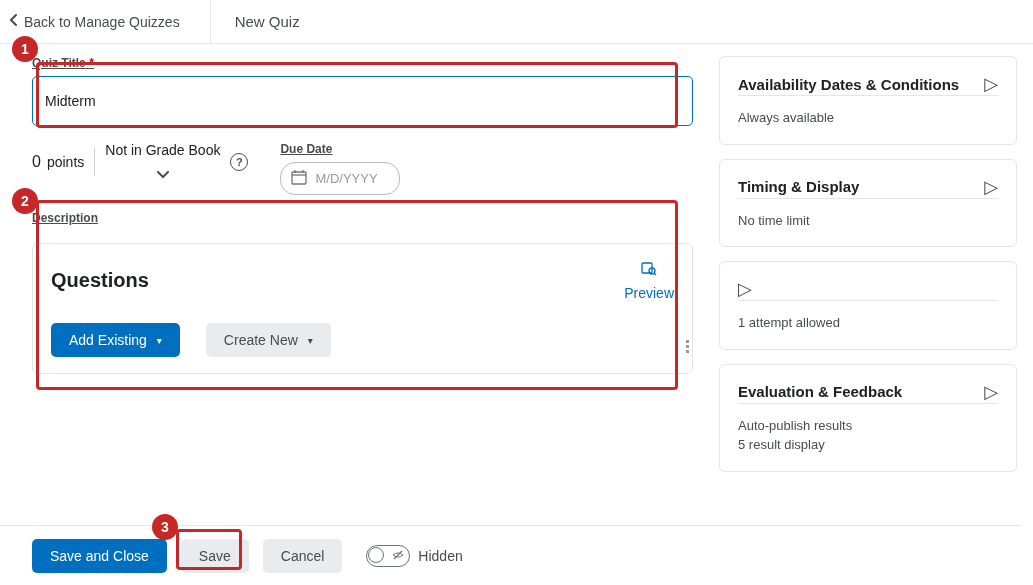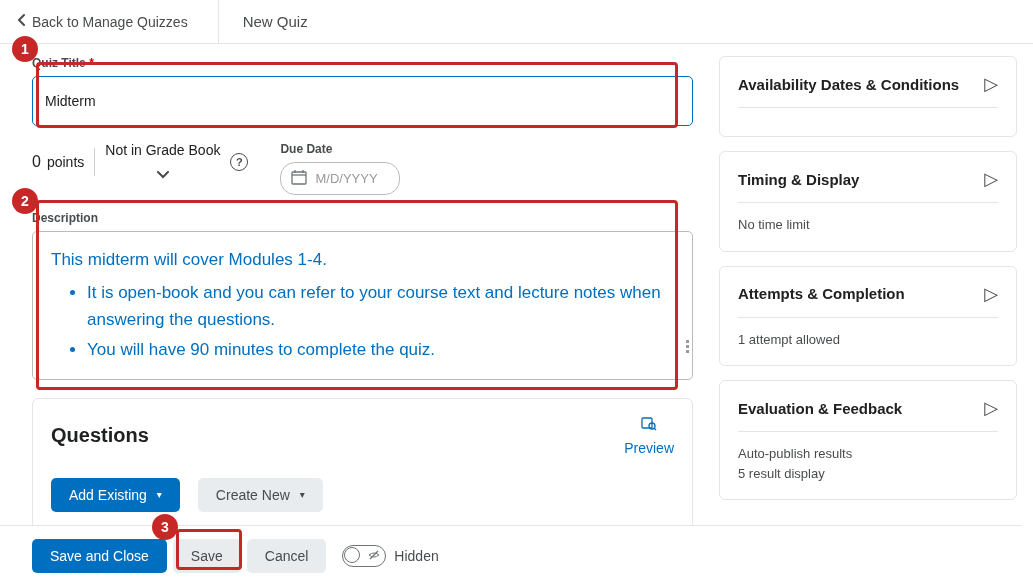--- a/index.html
+++ b/index.html
@@ -11,21 +11,21 @@
       width: 1033px;
       height: 585px;
       overflow: hidden;
       position: relative;
     }
     .header {
       display: flex;
       align-items: center;
       height: 44px;
       border-bottom: 1px solid #e5e5e5;
-      padding: 0 16px;
+      padding: 0 8px;
     }
     .back-link {
       display: flex;
       align-items: center;
       gap: 6px;
       color: #494c4e;
       font-size: 14px;
       cursor: pointer;
       padding-right: 30px;
       border-right: 1px solid #e5e5e5;
@@ -57,20 +57,21 @@
     }
     .field-group {
       margin-bottom: 16px;
     }
     .field-label {
       font-size: 12px;
       font-weight: 600;
       color: #494c4e;
       margin-bottom: 6px;
       display: block;
+      text-decoration: underline;
     }
     .required-star { color: #d00; }
     .text-input {
       width: 100%;
       padding: 16px 12px;
       border: 1px solid #006fbf;
       border-radius: 5px;
       font-size: 14px;
       color: #202122;
       outline: none;
@@ -168,21 +169,21 @@
       color: #006fbf;
       font-size: 14px;
       display: flex;
       align-items: center;
       gap: 6px;
       cursor: pointer;
       flex-direction: column;
     }
     .q-buttons {
       display: flex;
-      gap: 18px;
+      gap: 26px;
     }
     .btn {
       padding: 9px 18px;
       border-radius: 5px;
       font-size: 14px;
       cursor: pointer;
       border: none;
       display: inline-flex;
       align-items: center;
       gap: 10px;
@@ -202,21 +203,21 @@
       border: 1px solid #e5e5e5;
       border-radius: 6px;
       padding: 16px 18px;
       margin-bottom: 14px;
     }
     .sp-header {
       display: flex;
       justify-content: space-between;
       align-items: center;
       border-bottom: 1px solid #e5e5e5;
-      padding-bottom: 12px;
+      padding-bottom: 0;
       margin-bottom: 12px;
       cursor: pointer;
     }
     .sp-title {
       font-size: 15px;
       font-weight: 700;
     }
     .sp-chev {
       font-size: 18px;
       color: #494c4e;
@@ -227,21 +228,21 @@
       line-height: 1.5;
     }
     .footer {
       position: absolute;
       bottom: 0; left: 0; right: 12px;
       height: 60px;
       border-top: 1px solid #e5e5e5;
       display: flex;
       align-items: center;
       padding: 0 32px;
-      gap: 6px;
+      gap: 14px;
       background: #fff;
     }
     .toggle-wrap {
       display: flex;
       align-items: center;
       gap: 8px;
       margin-left: 10px;
     }
     .toggle {
       width: 44px; height: 22px;
@@ -361,27 +362,20 @@
                 <line x1="12" y1="1" x2="12" y2="4" stroke="#6e7477" stroke-width="1.3"></line>
               </svg>
           </span>
           <span class="date-placeholder">M/D/YYYY</span>
         </div>
       </div>
     </div>
 
     <div class="field-group">
       <label class="field-label">Description</label>
-      <div class="description-box">
-        <div>This midterm will cover Modules 1-4.</div>
-        <ul>
-          <li>It is open-book and you can refer to your course text and lecture notes when answering the questions.</li>
-          <li>You will have 90 minutes to complete the quiz.</li>
-        </ul>
-      </div>
     </div>
 
     <div class="questions-panel">
       <div class="questions-hdr">
         <h3>Questions</h3>
         <div class="preview-link">
           <span>
             <svg width="16" height="16" viewBox="0 0 16 16">
                 <rect x="1" y="3" width="10" height="10" rx="1" fill="none" stroke="#006fbf" stroke-width="1.3"></rect>
                 <circle cx="11" cy="11" r="3" fill="none" stroke="#006fbf" stroke-width="1.3"></circle>
@@ -403,35 +397,37 @@
       </div>
     </div>
   </div>
 
   <div class="right-col">
     <div class="side-panel">
       <div class="sp-header">
         <span class="sp-title">Availability Dates &amp; Conditions</span>
         <span class="sp-chev">▷</span>
       </div>
+      <div class="sp-body">
+        <div>Always available</div>
+      </div>
     </div>
 
     <div class="side-panel">
       <div class="sp-header">
         <span class="sp-title">Timing &amp; Display</span>
         <span class="sp-chev">▷</span>
       </div>
       <div class="sp-body">
         <div>No time limit</div>
       </div>
     </div>
 
     <div class="side-panel">
       <div class="sp-header">
-        <span class="sp-title">Attempts &amp; Completion</span>
         <span class="sp-chev">▷</span>
       </div>
       <div class="sp-body">
         <div>1 attempt allowed</div>
       </div>
     </div>
 
     <div class="side-panel">
       <div class="sp-header">
         <span class="sp-title">Evaluation &amp; Feedback</span>

